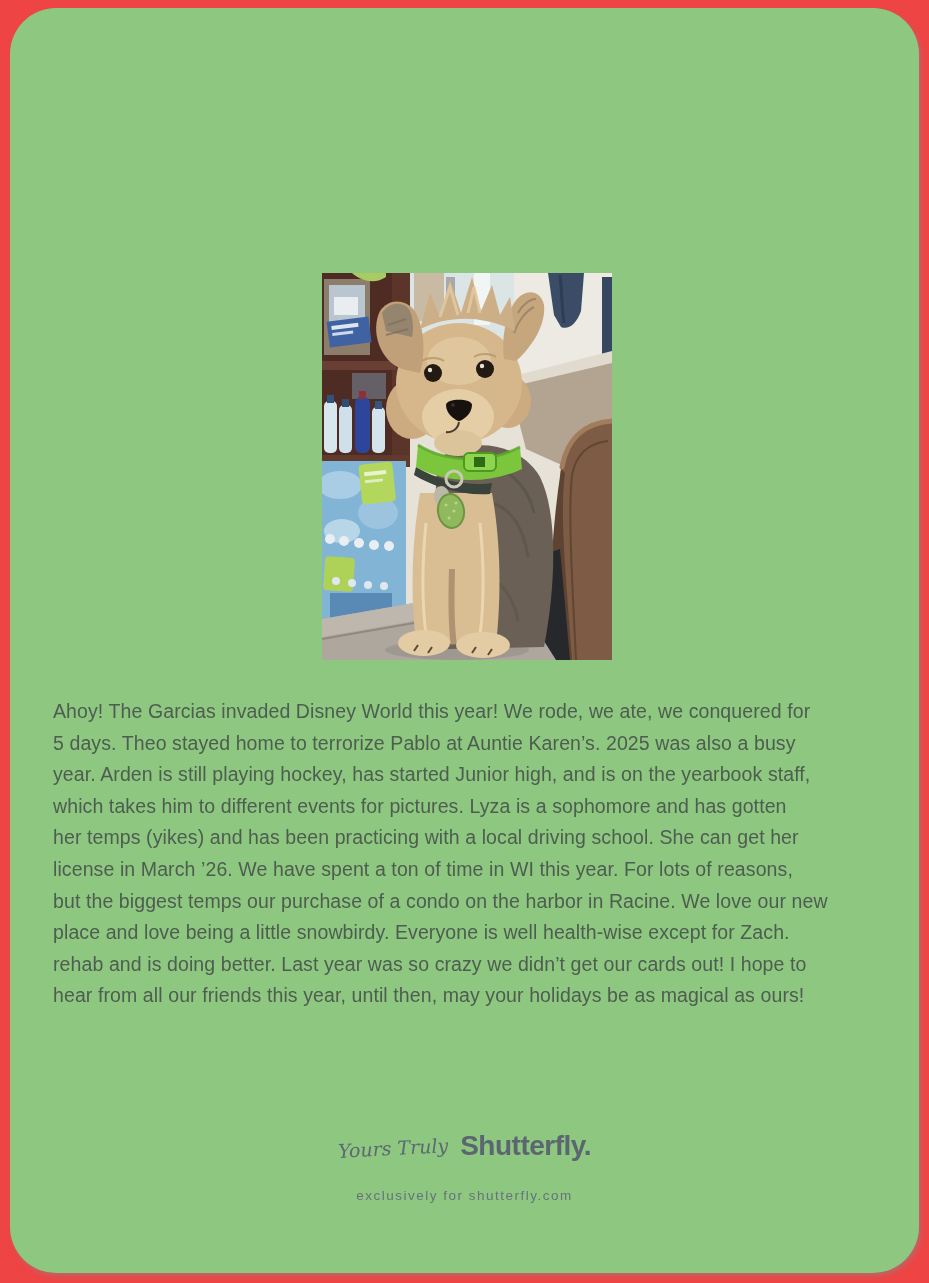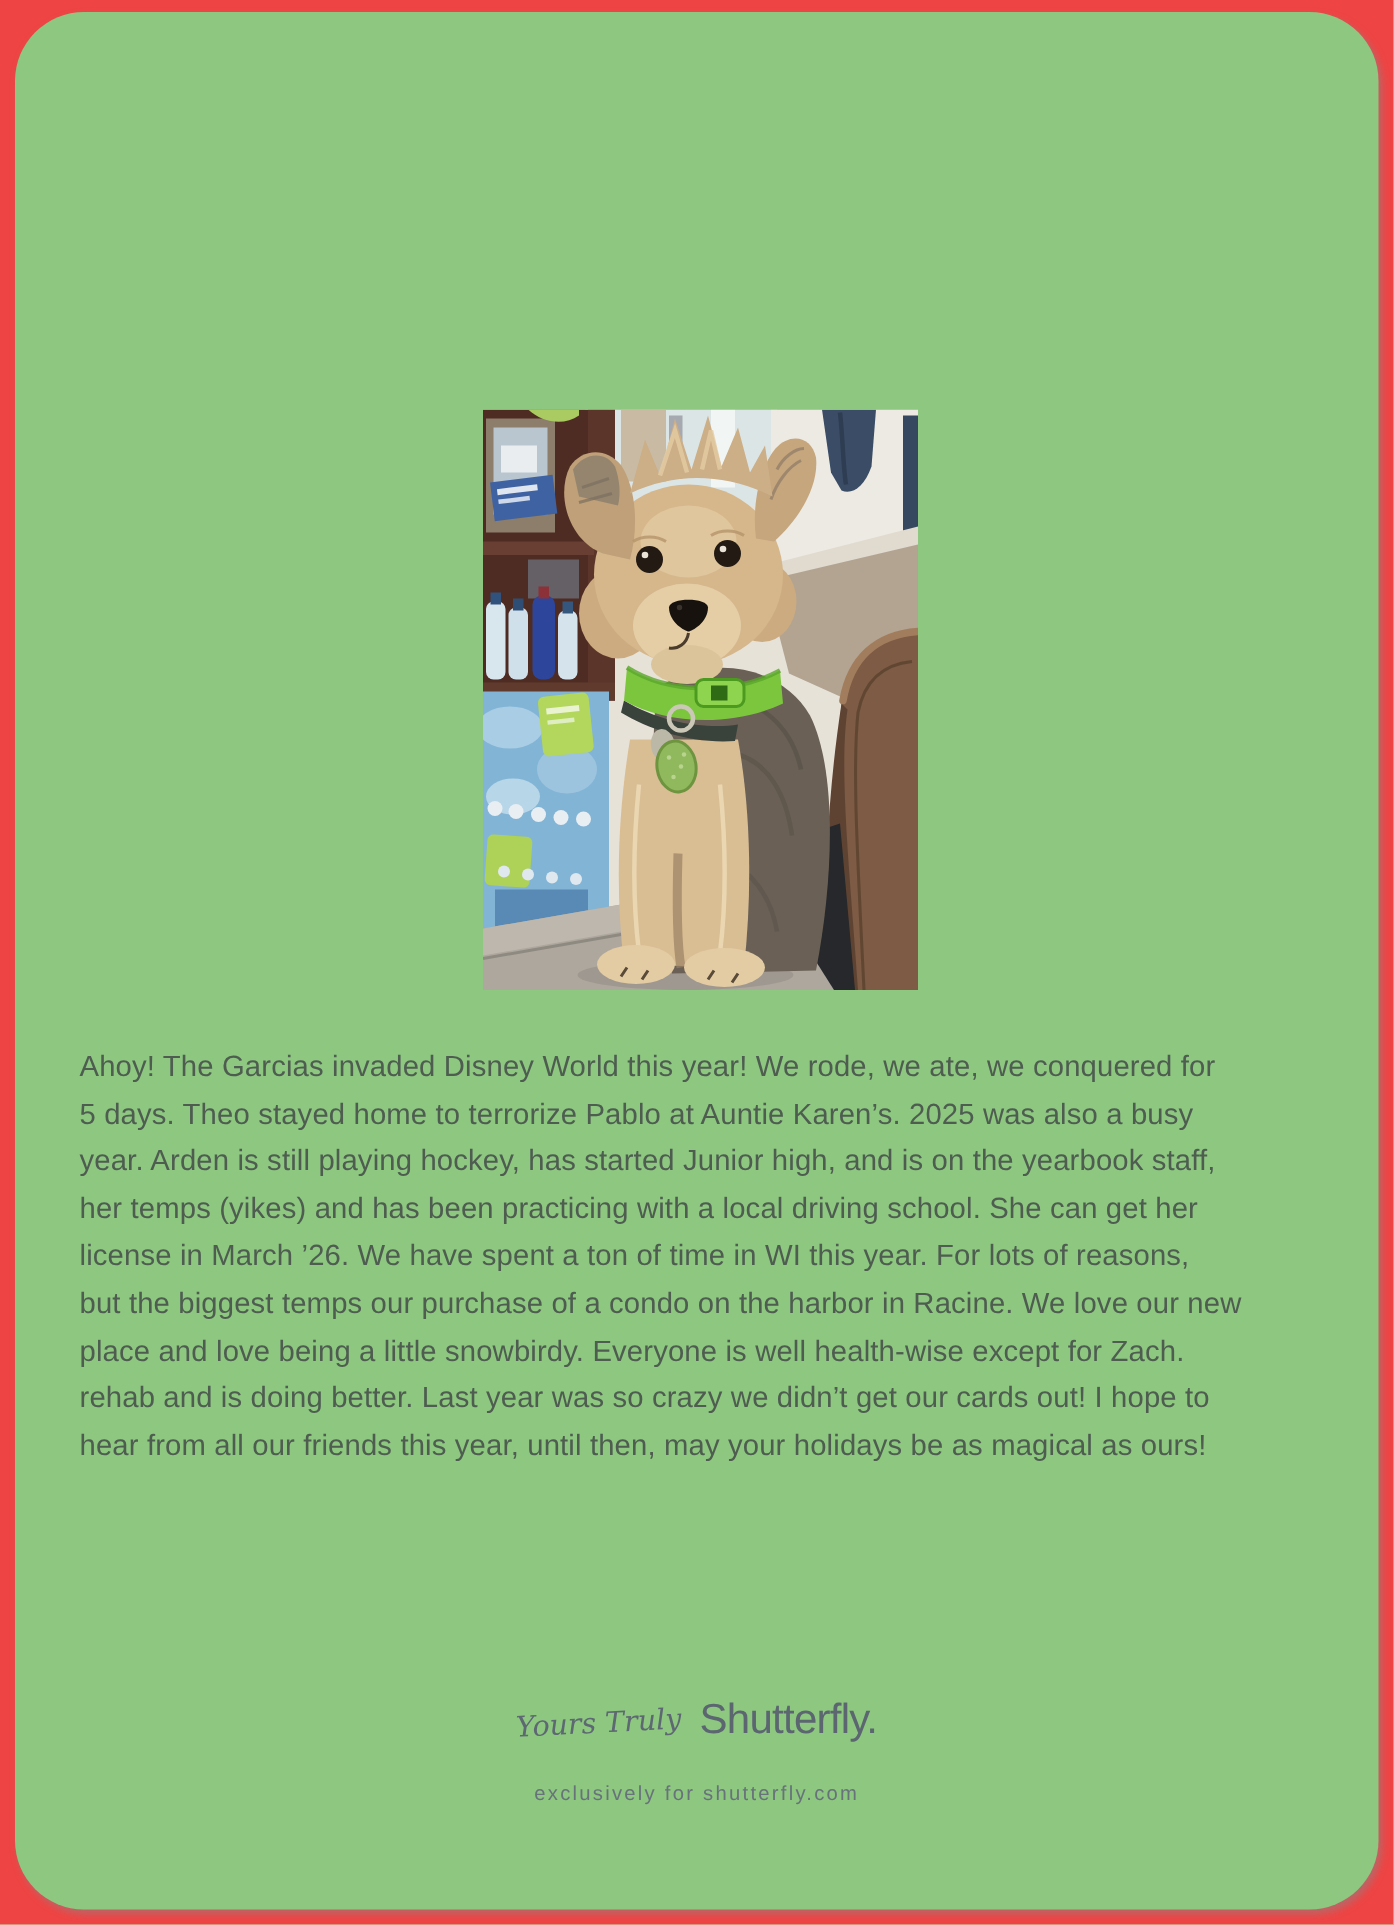--- a/index.html
+++ b/index.html
@@ -52,21 +52,21 @@
   .script-logo{
     font-family:"DejaVu Serif", serif;
     font-style:italic;
     font-size:19px;
     color:#5d6872;
     transform:rotate(-3deg);
     display:inline-block;
   }
   .brand-logo{
     font-size:28px;
-    font-weight:normal;
+    font-weight:bold;
     letter-spacing:-0.5px;
     color:#5b6670;
   }
   .tagline{
     margin-top:26px;
     font-size:13.5px;
     letter-spacing:1.5px;
     color:#68727b;
   }
 </style>
@@ -211,20 +211,21 @@
             <circle cx="127" cy="245" r="1.5"></circle>
             <circle cx="134" cy="230" r="1.5"></circle>
         </g>
       </svg>
     </div>
 
     <div class="message">
         <div class="msg-line">Ahoy! The Garcias invaded Disney World this year! We rode, we ate, we conquered for</div>
         <div class="msg-line">5 days. Theo stayed home to terrorize Pablo at Auntie Karen’s. 2025 was also a busy</div>
         <div class="msg-line">year. Arden is still playing hockey, has started Junior high, and is on the yearbook staff,</div>
+        <div class="msg-line">which takes him to different events for pictures. Lyza is a sophomore and has gotten</div>
         <div class="msg-line">her temps (yikes) and has been practicing with a local driving school. She can get her</div>
         <div class="msg-line">license in March ’26. We have spent a ton of time in WI this year. For lots of reasons,</div>
         <div class="msg-line">but the biggest temps our purchase of a condo on the harbor in Racine. We love our new</div>
         <div class="msg-line">place and love being a little snowbirdy. Everyone is well health-wise except for Zach.</div>
         <div class="msg-line">rehab and is doing better. Last year was so crazy we didn’t get our cards out! I hope to</div>
         <div class="msg-line">hear from all our friends this year, until then, may your holidays be as magical as ours!</div>
       </div>
 
     <div class="footer">
       <div class="logo-row">

